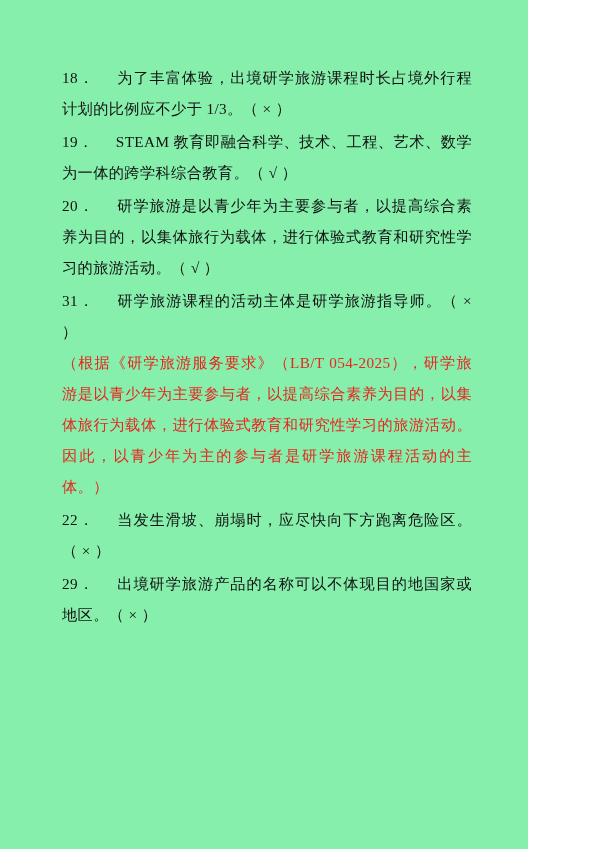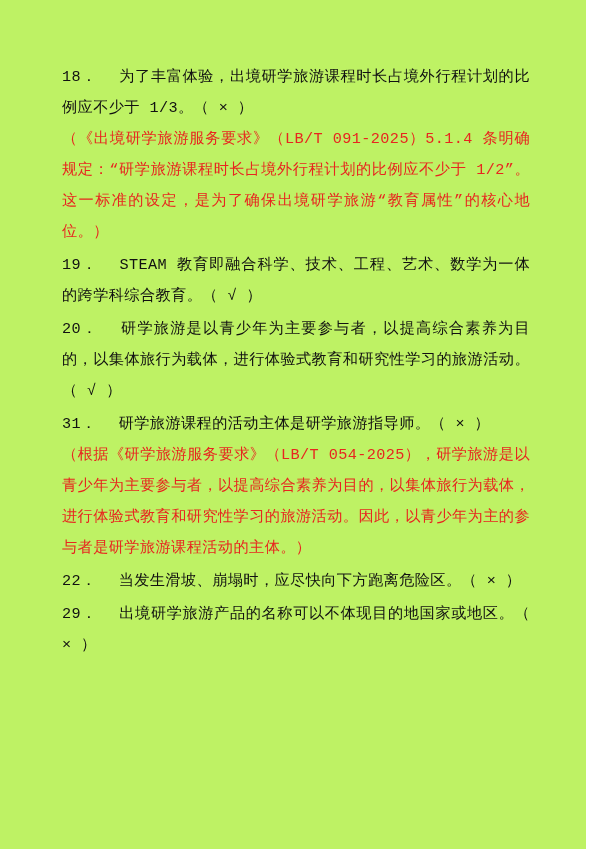--- a/index.html
+++ b/index.html
@@ -9,26 +9,25 @@
   body {
     width: 600px;
     height: 849px;
     background: #ffffff;
     font-family: "Liberation Serif", "DejaVu Serif", serif;
     color: #111111;
     overflow: hidden;
   }
   .page {
     position: relative;
-    width: 586px;
+    width: 528px;
     height: 849px;
-    background: #bef264;
+    background: #86efac;
     box-sizing: border-box;
     padding: 62px 56px 40px 62px;
-    font-family: Liberation Mono, monospace;
   }
   .qblock {
     margin: 0 0 2px 0;
   }
   .qline {
     font-size: 15.2px;
     line-height: 31px;
     letter-spacing: 0.4px;
     text-align: justify;
     text-justify: inter-ideograph;
@@ -53,21 +52,20 @@
     word-break: break-all;
   }
 </style>
 </head>
 <body>
 
 <div class="page">
 
   <div class="qblock">
     <p class="qline"><span class="num">18．</span><span class="gap"></span><span>为了丰富体验，出境研学旅游课程时长占境外行程计划的比例应不少于 1/3。（ × ）</span></p>
-    <p class="answer">（《出境研学旅游服务要求》（LB/T 091-2025）5.1.4 条明确规定：“研学旅游课程时长占境外行程计划的比例应不少于 1/2”。这一标准的设定，是为了确保出境研学旅游“教育属性”的核心地位。）</p>
   </div>
 
   <div class="qblock">
     <p class="qline"><span class="num">19．</span><span class="gap"></span><span>STEAM 教育即融合科学、技术、工程、艺术、数学为一体的跨学科综合教育。（ √ ）</span></p>
   </div>
 
   <div class="qblock">
     <p class="qline"><span class="num">20．</span><span class="gap"></span><span>研学旅游是以青少年为主要参与者，以提高综合素养为目的，以集体旅行为载体，进行体验式教育和研究性学习的旅游活动。（ √ ）</span></p>
   </div>
 

